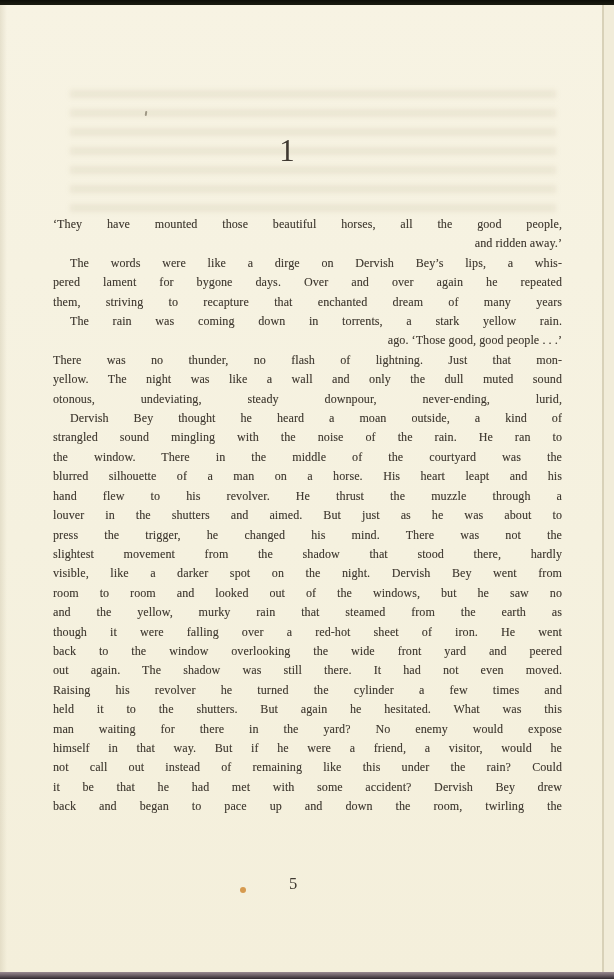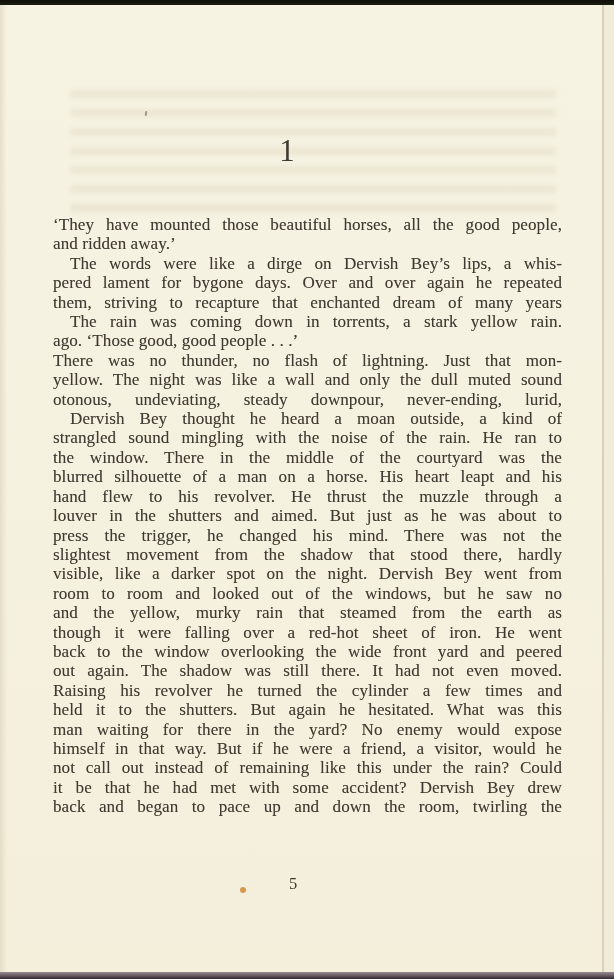--- a/index.html
+++ b/index.html
@@ -53,26 +53,26 @@
 
   .chapter {
     position: absolute; top: 134px; left: 0; width: 574px;
     text-align: center;
     font-size: 31px; line-height: 34px;
     color: var(--ink, #3f3931);
   }
 
   .body-text {
     position: absolute; left: 53px; top: 215px; width: 509px;
-    font-size: 17px; line-height: 19.42px;
+    font-size: 12px; line-height: 19.42px;
     color: var(--ink, #3f3931);
     letter-spacing: 0.1px;
     text-shadow: 0.2px 0.2px 0.3px rgba(72,62,46,0.35);
   }
-  .line { height: 19.42px; white-space: normal; text-align: left; }
+  .line { height: 19.42px; white-space: normal; text-align: right; }
   .line.j { text-align: justify; text-align-last: justify; text-justify: inter-word; }
   .line.indent { text-indent: 17px; font-family: Liberation Serif, serif; }
 
   .folio {
     position: absolute; top: 874px; left: 0; width: 586px;
     text-align: center;
     font-size: 16.5px;
     color: var(--ink, #3f3931);
   }
   .ink-dot {

